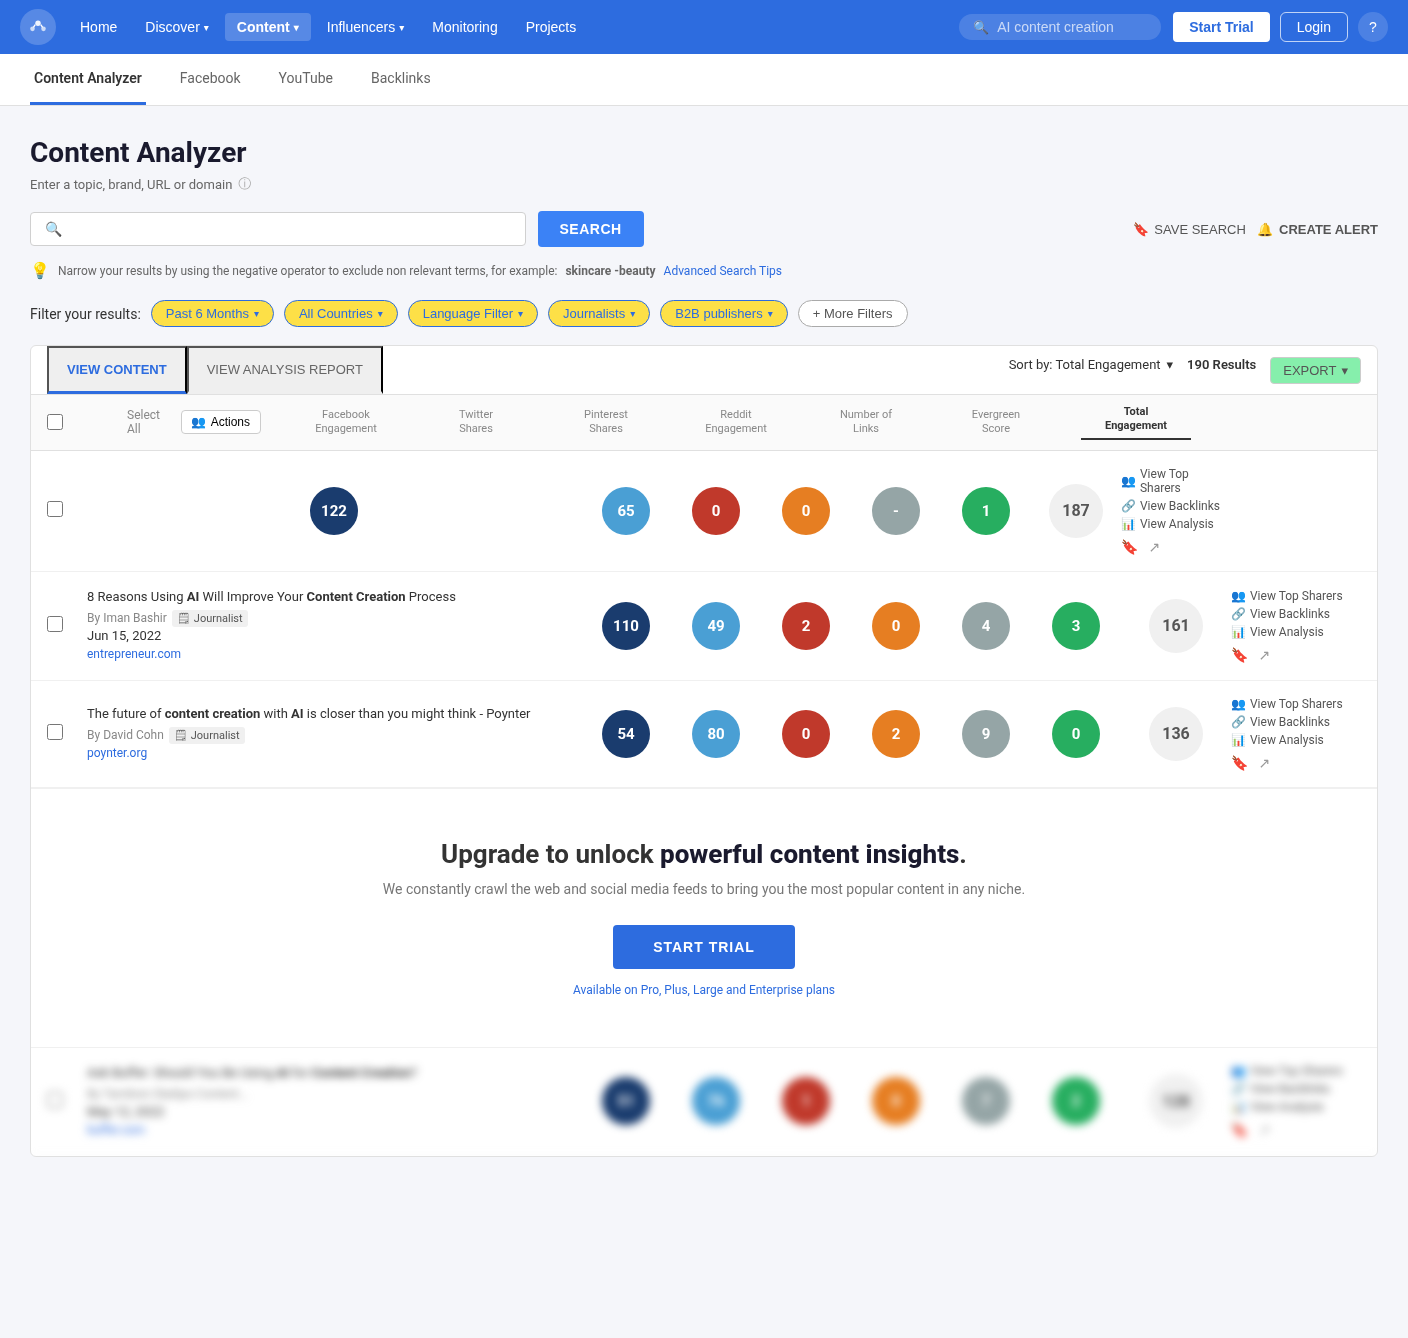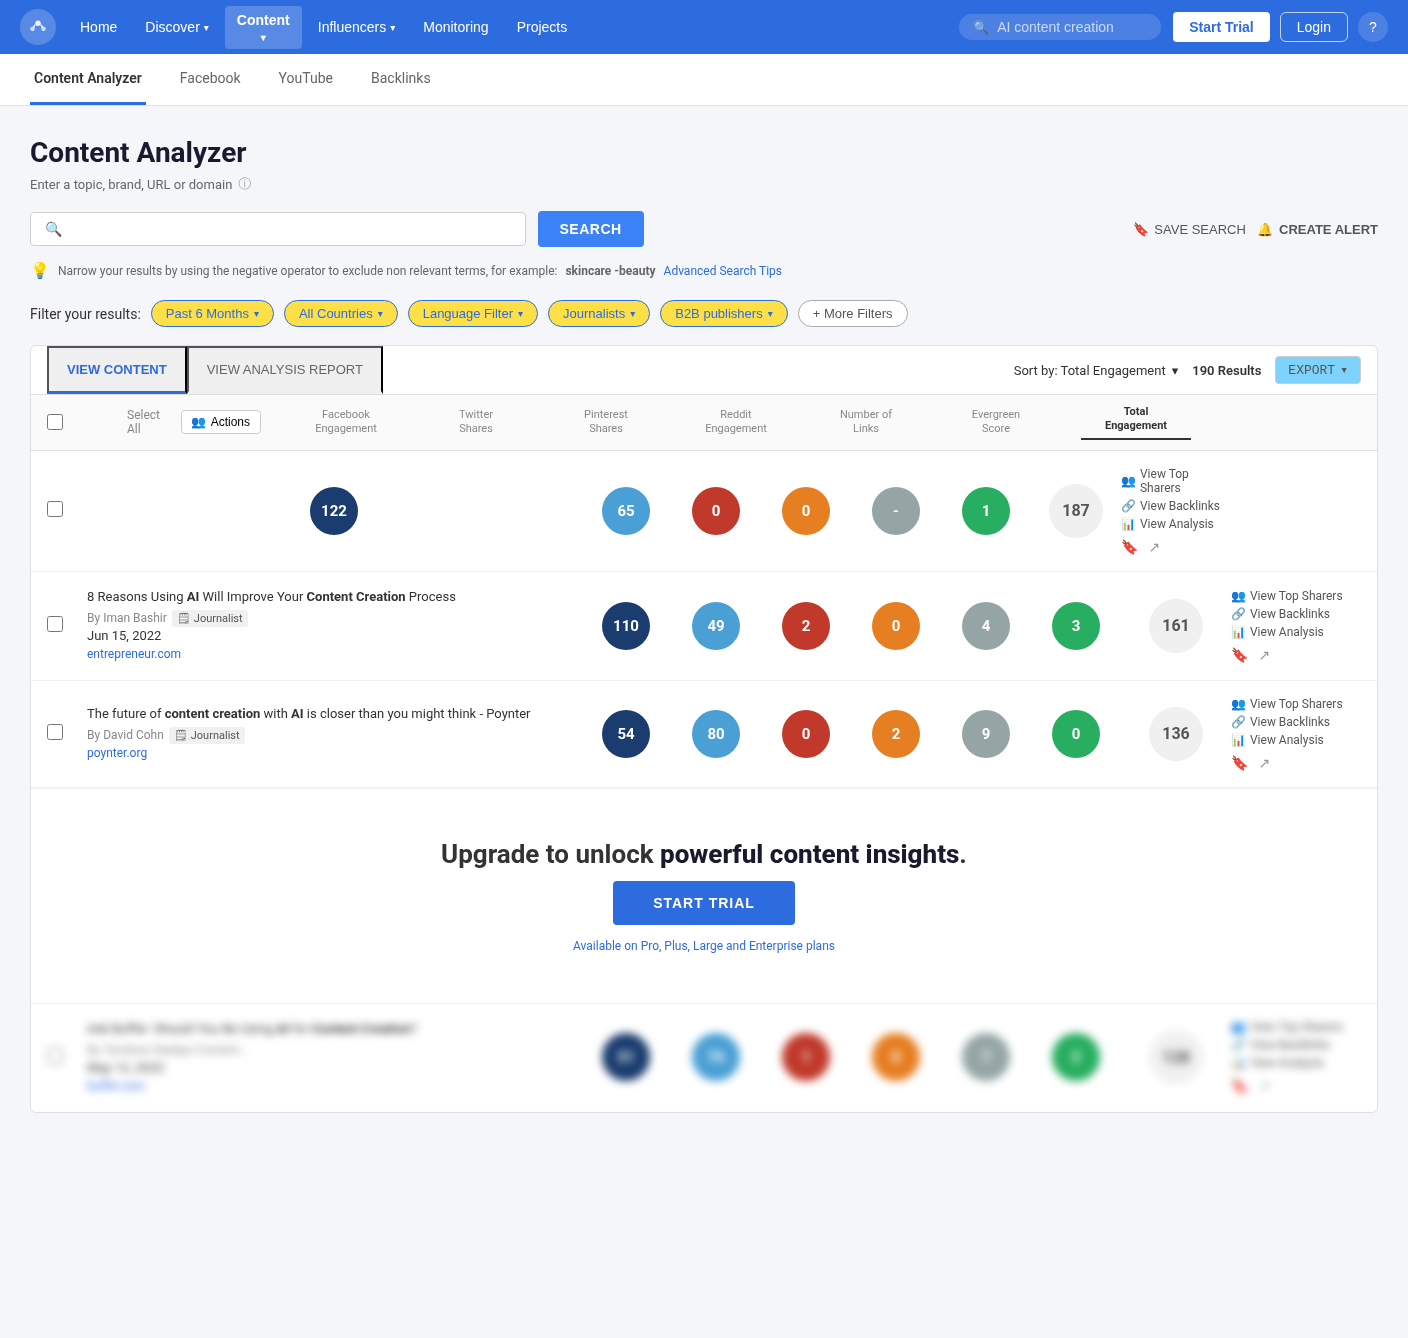--- a/index.html
+++ b/index.html
@@ -26,21 +26,21 @@
       color: #fff;
       background: none;
       border: none;
       cursor: pointer;
       padding: 6px 12px;
       font-size: 14px;
       border-radius: 4px;
       display: flex; align-items: center; gap: 4px;
       white-space: nowrap;
     }
-    .nav-link.active { background: rgba(255,255,255,0.2); font-weight: 600; flex-direction: column; }
+    .nav-link.active { background: rgba(255,255,255,0.2); font-weight: 600; }
     .nav-link .chevron { font-size: 10px; }
     .nav-spacer { flex: 1; }
     .search-bar {
       display: flex; align-items: center;
       background: rgba(255,255,255,0.15);
       border-radius: 20px;
       padding: 5px 14px;
       gap: 8px;
       min-width: 200px;
     }
@@ -202,35 +202,35 @@
       color: #666;
       border-bottom: 3px solid transparent;
       font-weight: 500;
     }
     .view-tab.active {
       color: #2d6cdf;
       border-bottom: 3px solid #2d6cdf;
       font-weight: 700;
     }
     .view-tabs-right {
-      display: flex; align-items: center; gap: 14px; font-size: 13px; color: #666;
+      display: flex; align-items: flex-start; gap: 14px; font-size: 13px; color: #666;
     }
     .sort-select {
       display: flex; align-items: center; gap: 6px; font-size: 13px; color: #333; cursor: pointer;
     }
     .results-count { font-weight: 600; color: #333; }
     .btn-export {
       border: 1.5px solid #ccc;
-      background: #7dd3fc;
+      background: #86efac;
       color: #555;
       border-radius: 4px;
       padding: 5px 12px;
       font-size: 13px;
       cursor: pointer;
-      display: flex; align-items: center; gap: 5px; font-family: Liberation Mono, monospace;
+      display: flex; align-items: center; gap: 5px;
     }
 
     
     .table-header {
       display: grid;
       grid-template-columns: 40px 1fr 90px 90px 90px 90px 90px 90px 110px 130px;
       align-items: center;
       padding: 10px 16px;
       border-bottom: 1px solid #e0e0e0;
       background: #fafafa;
@@ -621,20 +621,21 @@
           <span class="row-icon">🔖</span>
           <span class="row-icon">↗</span>
         </div>
       </div>
     </div>
 
     <div class="upgrade-banner">
       <h2 class="upgrade-title">
         <span>Upgrade to unlock </span><strong>powerful content insights</strong><span>.</span>
       </h2>
+      <p class="upgrade-desc">We constantly crawl the web and social media feeds to bring you the most popular content in any niche.</p>
       <button class="btn-start-trial-big">START TRIAL</button>
       <p class="upgrade-plans">Available on Pro, Plus, Large and Enterprise plans</p>
     </div>
 
     <div class="table-row blurred">
       <div><input type="checkbox" style=""></div>
       <div class="article-title">
         <div>Ask Buffer: Should You Be Using <strong>AI</strong> for <strong>Content Creation</strong>?</div>
         <div class="article-meta">
           <span>By  Tamilore Oladipo Content...</span>

